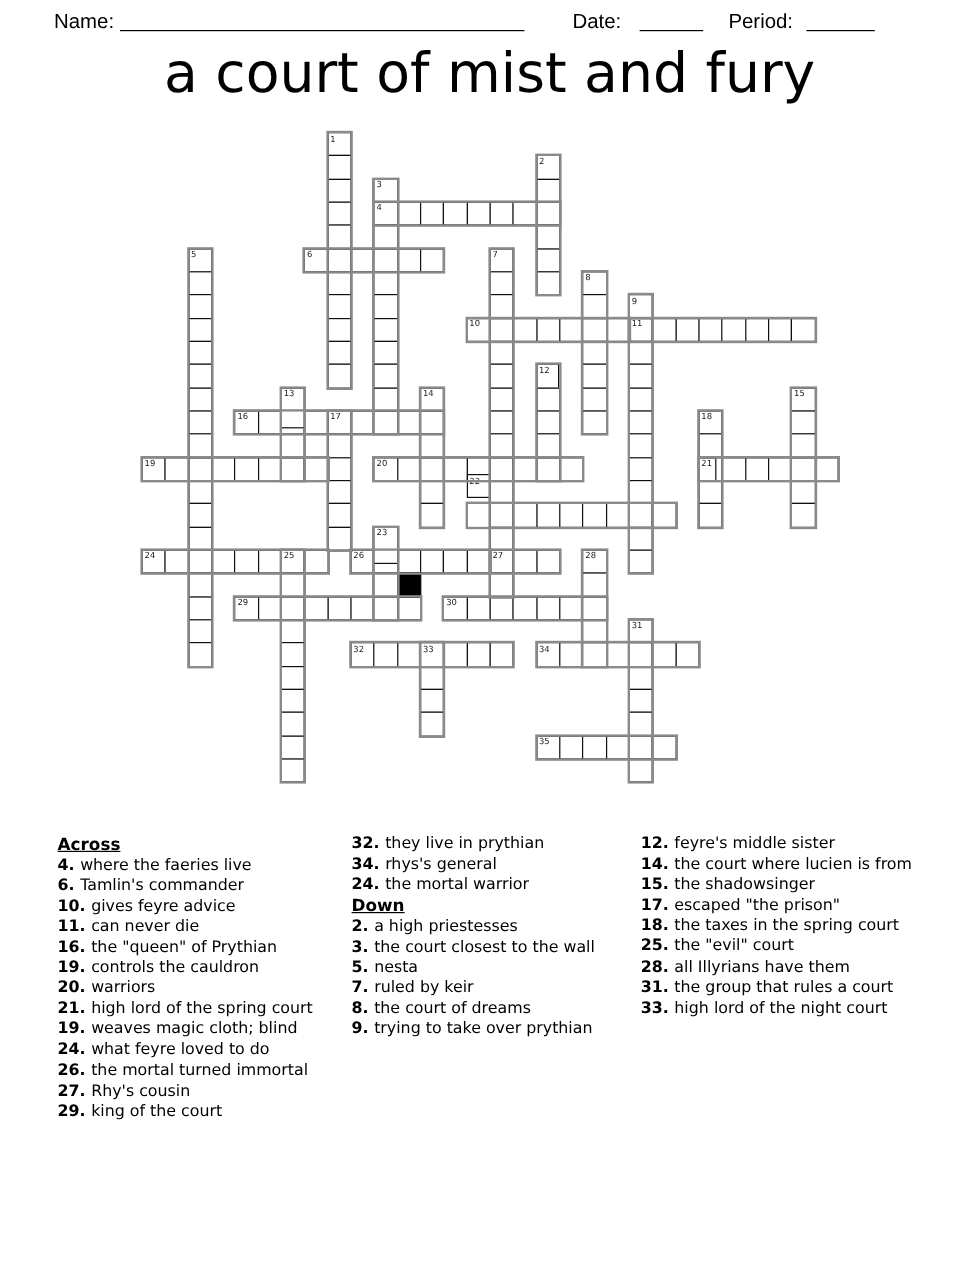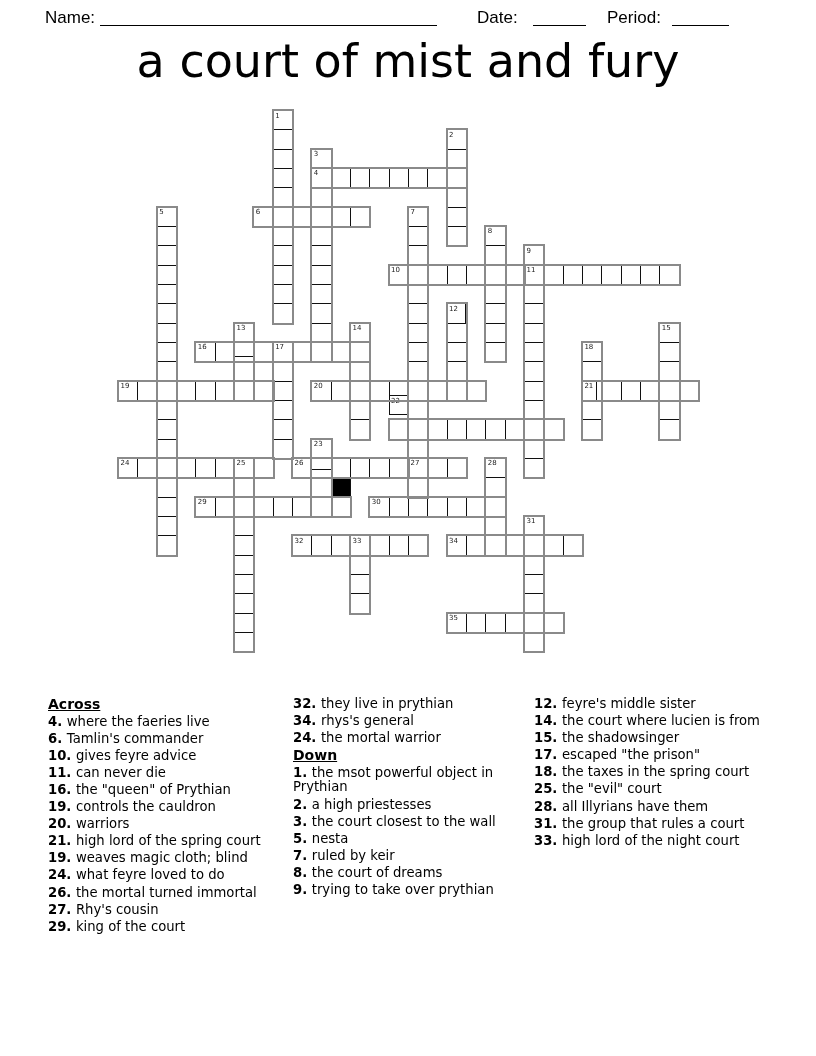--- a/index.html
+++ b/index.html
@@ -404,21 +404,20 @@
     <div class="clue"><span class="cnum">24. </span><span>what feyre loved to do</span></div>
     <div class="clue"><span class="cnum">26. </span><span>the mortal turned immortal</span></div>
     <div class="clue"><span class="cnum">27. </span><span>Rhy's cousin</span></div>
     <div class="clue"><span class="cnum">29. </span><span>king of the court</span></div>
   </div>
 <div class="clue-col" id="clue-col-2">
     <div class="clue"><span class="cnum">32. </span><span>they live in prythian</span></div>
     <div class="clue"><span class="cnum">34. </span><span>rhys's general</span></div>
     <div class="clue"><span class="cnum">24. </span><span>the mortal warrior</span></div>
     <div class="clue-heading">Down</div>
-    <div class="clue"><span class="cnum">1. </span><span>the msot powerful object in Prythian</span></div>
     <div class="clue"><span class="cnum">2. </span><span>a high priestesses</span></div>
     <div class="clue"><span class="cnum">3. </span><span>the court closest to the wall</span></div>
     <div class="clue"><span class="cnum">5. </span><span>nesta</span></div>
     <div class="clue"><span class="cnum">7. </span><span>ruled by keir</span></div>
     <div class="clue"><span class="cnum">8. </span><span>the court of dreams</span></div>
     <div class="clue"><span class="cnum">9. </span><span>trying to take over prythian</span></div>
   </div>
 <div class="clue-col" id="clue-col-3">
     <div class="clue"><span class="cnum">12. </span><span>feyre's middle sister</span></div>
     <div class="clue"><span class="cnum">14. </span><span>the court where lucien is from</span></div>

